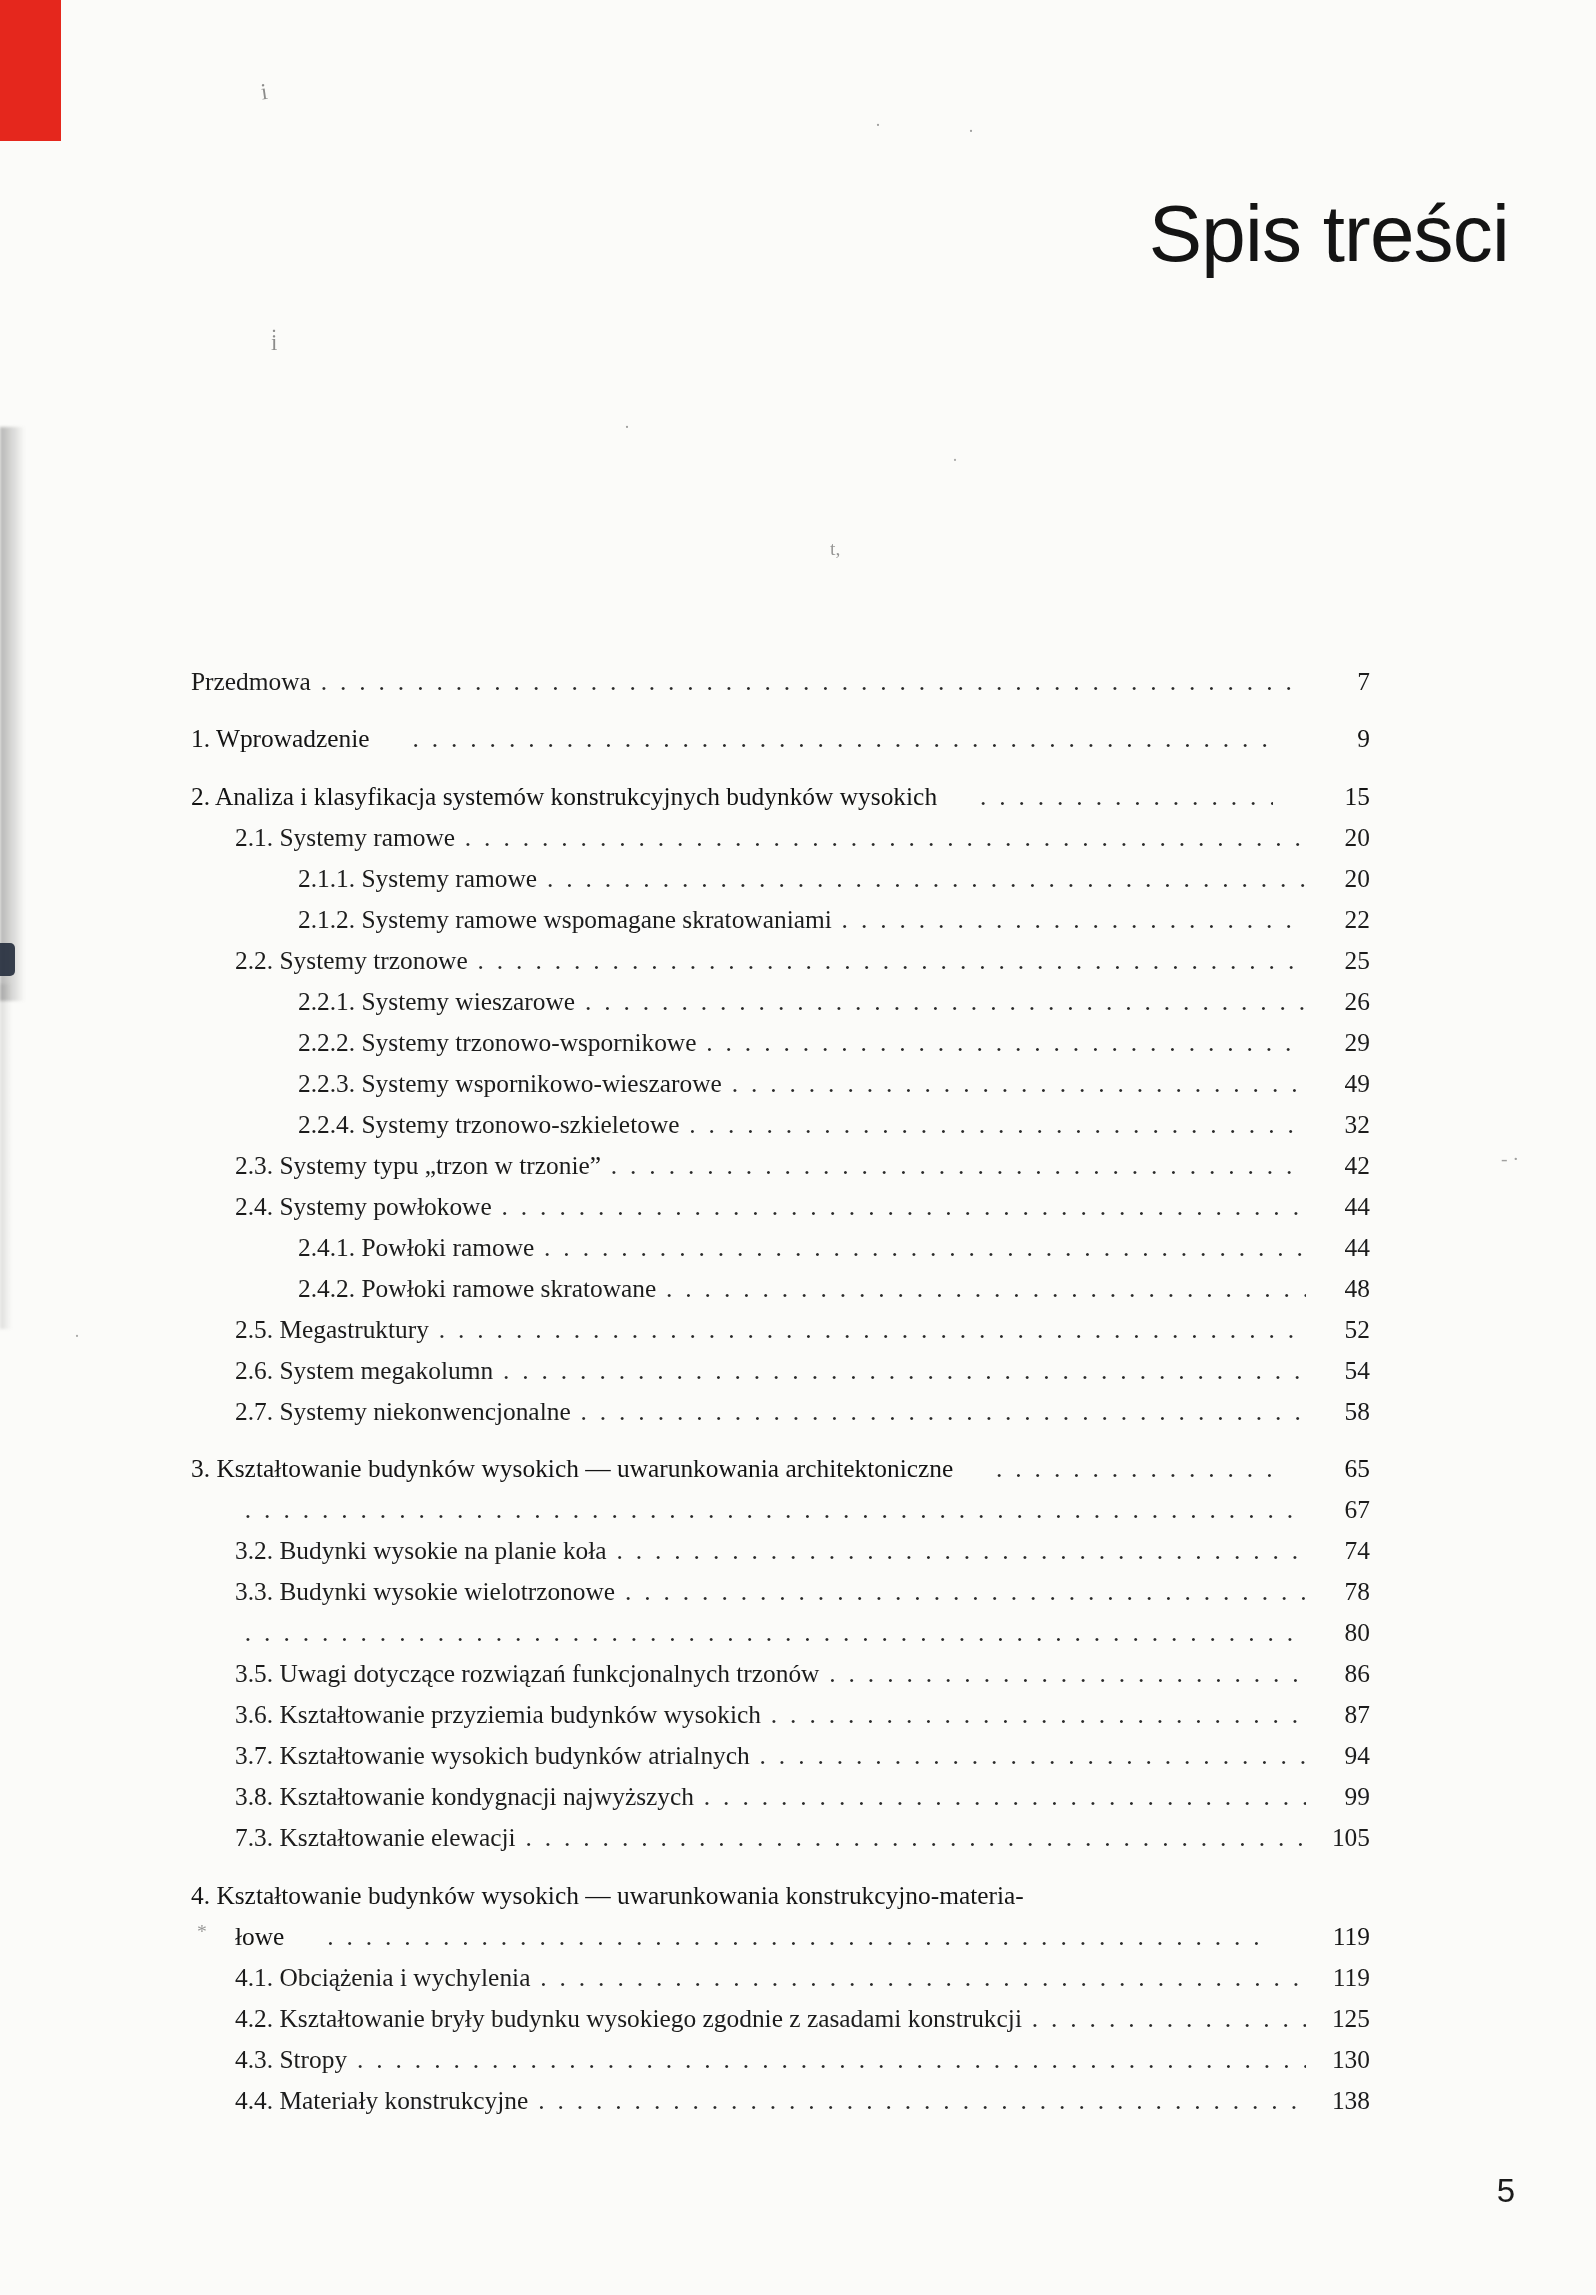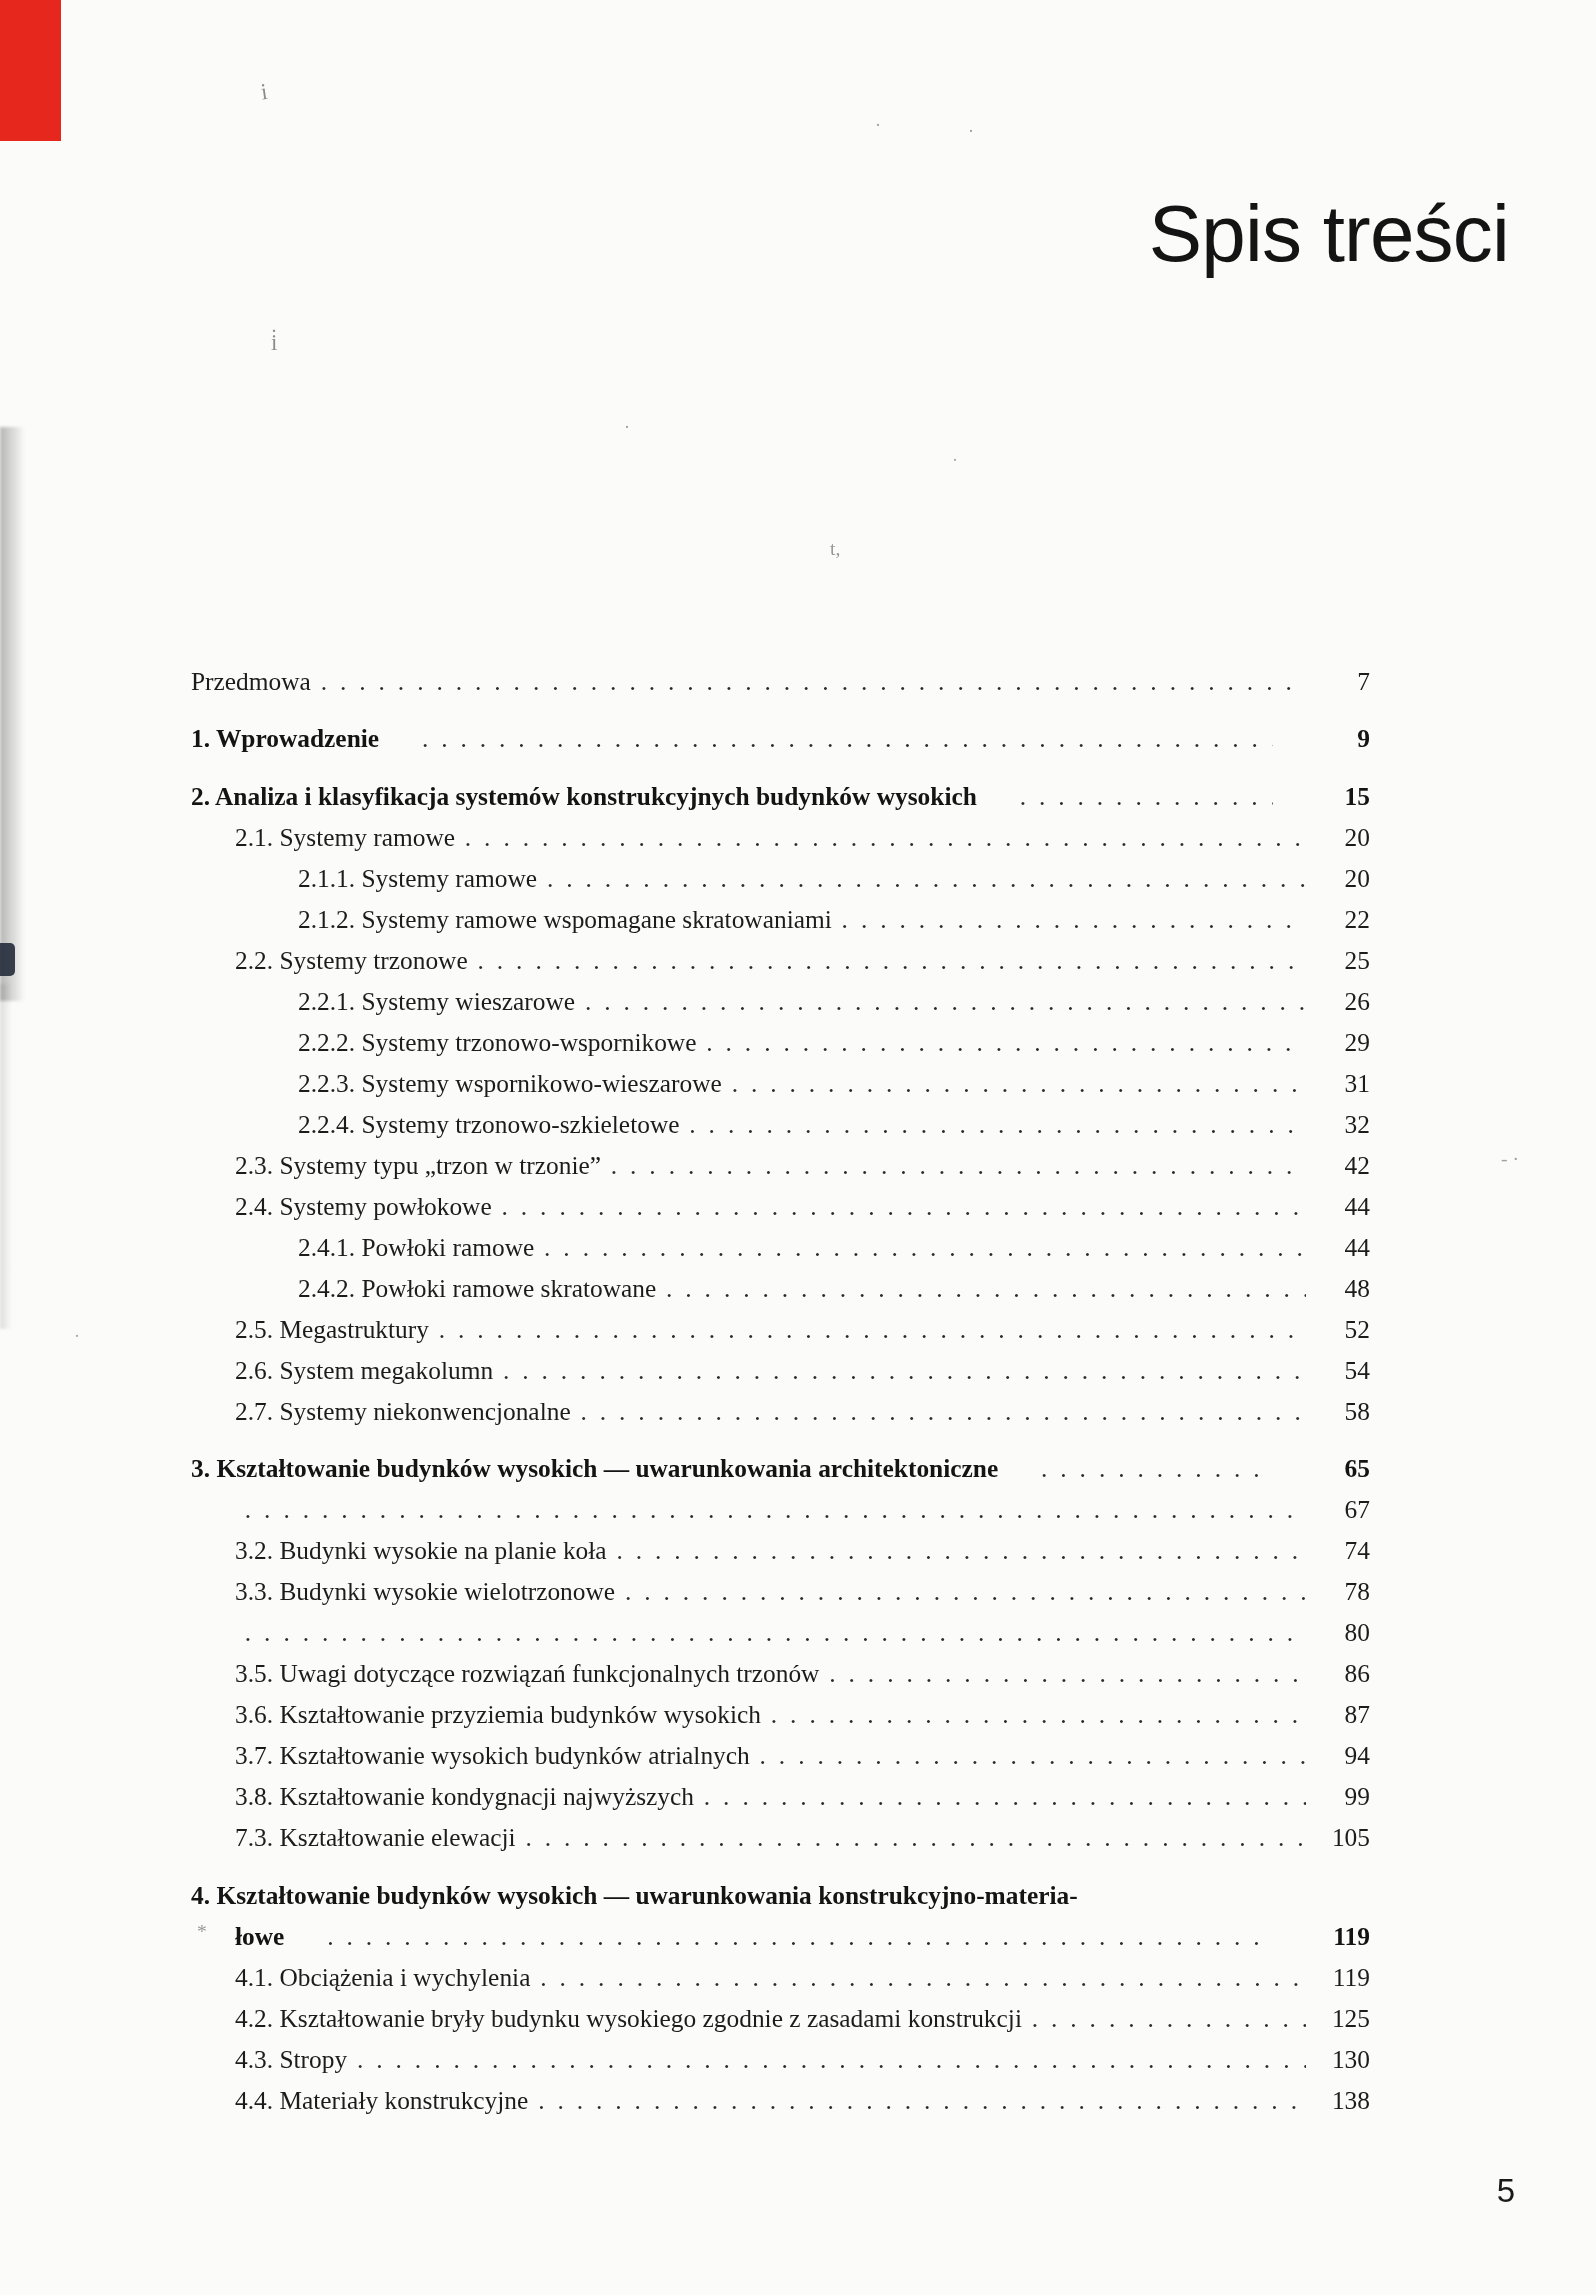--- a/index.html
+++ b/index.html
@@ -30,21 +30,21 @@
     font-weight:400;font-size:80px;line-height:1;color:#141414;
     letter-spacing:-0.8px;
   }
 
   
   .toc{position:absolute;left:191px;top:661px;width:1179px;}
   .row{
     display:flex;align-items:baseline;
     font-size:25.4px;line-height:41px;white-space:nowrap;
   }
-  .row.bold{font-weight:700;color:#141414;margin-top:16.4px;gap:33px;}
+  .row.bold{font-weight:400;color:#141414;margin-top:16.4px;gap:33px;}
   .row.cont{margin-top:0;}
   .row.i1{padding-left:44px;}
   .row.i2{padding-left:107px;}
   .t{flex:0 0 auto;}
   .l{flex:1 1 auto;overflow:hidden;white-space:nowrap;margin:0 4.9px 0 9.8px;color:#2a2a2a;}
   .l::before{
     letter-spacing:3.3px;font-weight:400;
     content:". . . . . . . . . . . . . . . . . . . . . . . . . . . . . . . . . . . . . . . . . . . . . . . . . . . . . . . . . . . . . . . . . . . . . .";
   }
   .no-leader .l::before{content:"";}
@@ -122,21 +122,21 @@
     <span class="p">26</span>
   </div>
       <div class="row i2">
     <span class="t">2.2.2. Systemy trzonowo-wspornikowe</span>
     <span class="l"></span>
     <span class="p">29</span>
   </div>
       <div class="row i2">
     <span class="t">2.2.3. Systemy wspornikowo-wieszarowe</span>
     <span class="l"></span>
-    <span class="p">31</span>
+    <span class="p">49</span>
   </div>
       <div class="row i2">
     <span class="t">2.2.4. Systemy trzonowo-szkieletowe</span>
     <span class="l"></span>
     <span class="p">32</span>
   </div>
       <div class="row i1">
     <span class="t">2.3. Systemy typu „trzon w trzonie”</span>
     <span class="l"></span>
     <span class="p">42</span>

